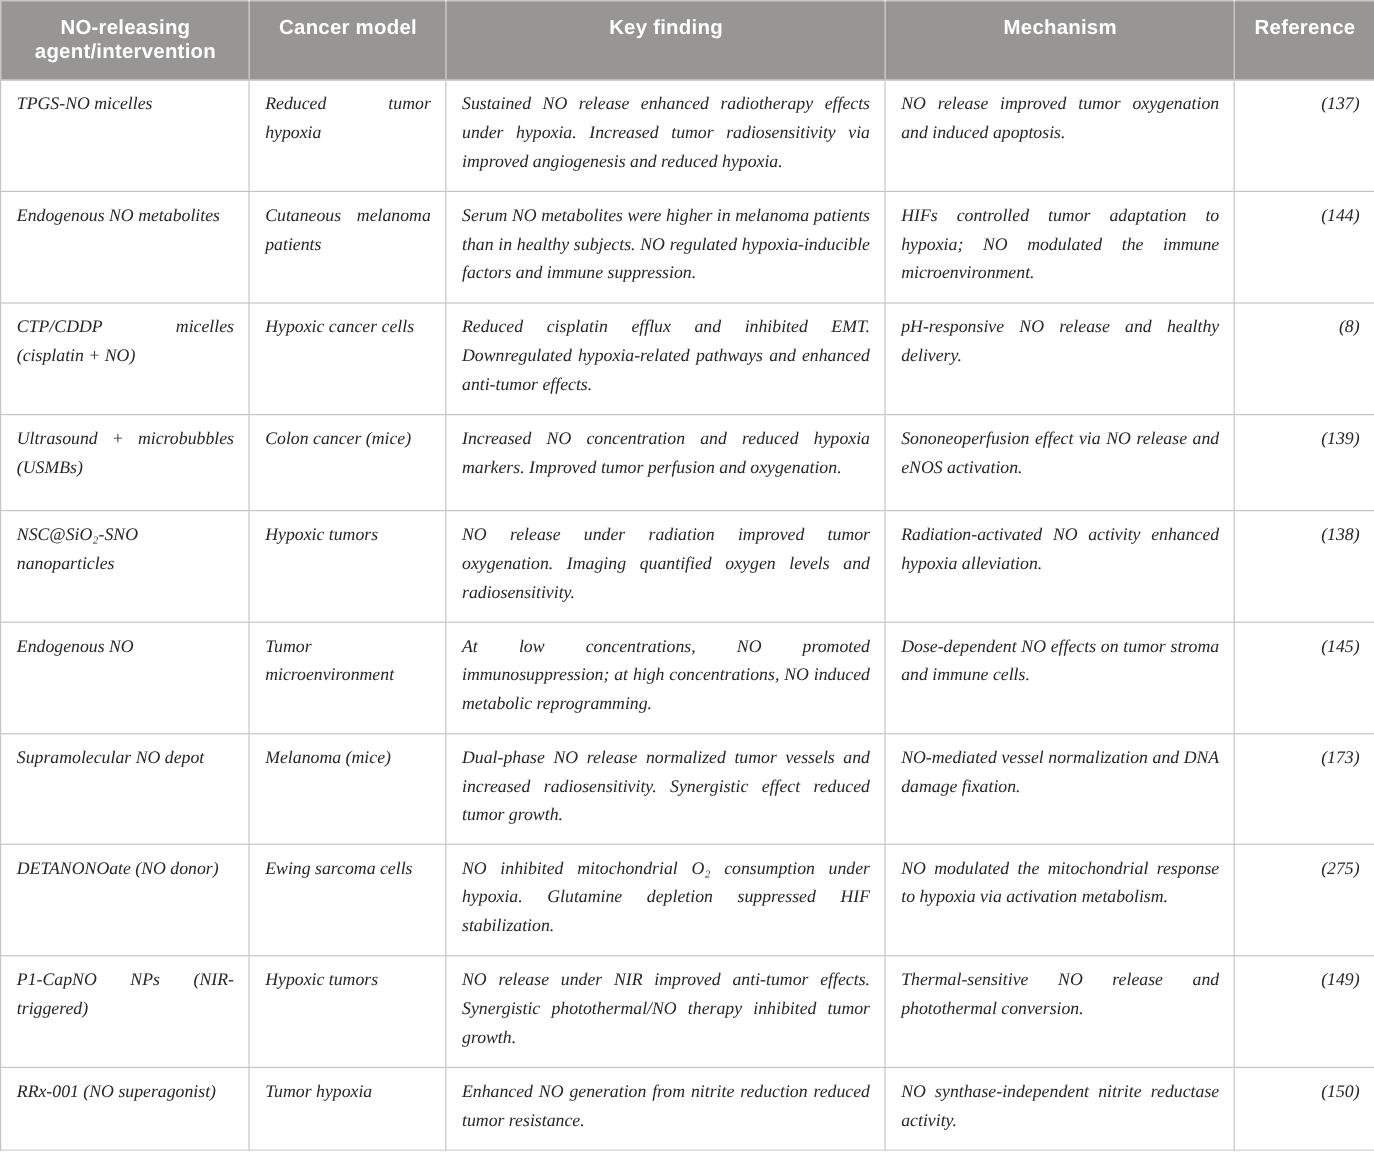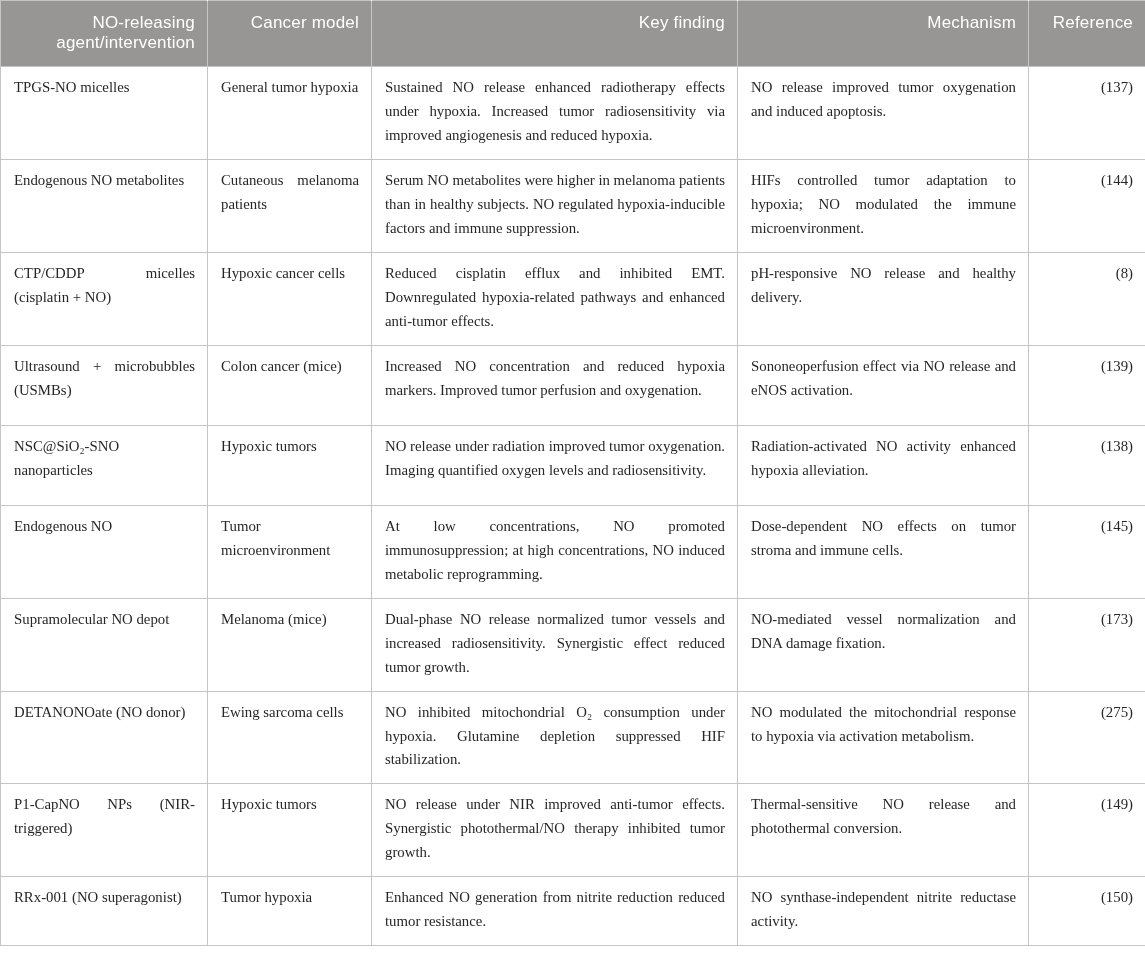--- a/index.html
+++ b/index.html
@@ -17,23 +17,23 @@
     width:1145px;
     border-collapse:collapse;
     table-layout:fixed;
     border:1px solid var(--border);
   }
   thead th{
     background:var(--header-bg);
     color:var(--header-text);
     font-family:"Liberation Sans","DejaVu Sans",sans-serif;
     font-size:17px;
-    font-weight:400;
+    font-weight:700;
     letter-spacing:0.2px;
-    text-align:right;
+    text-align:center;
     vertical-align:top;
     padding:12px 12px 13px 13px;
     height:65px;
     border:none;
   }
   thead th + th{
     border-left:1px solid rgba(255,255,255,0.45);
   }
   tbody td{
     font-family:"Liberation Serif","DejaVu Serif",serif;
@@ -42,21 +42,21 @@
     color:var(--text);
     vertical-align:top;
     text-align:justify;
     padding:9px 12px 11px 13px;
     border:1px solid var(--border);
     overflow-wrap:break-word;
   }
   tbody td.c-reference{
     text-align:right;
   }
-  tbody tr{height:60px;}
+  tbody tr{height:60px;font-style:italic;}
   tbody tr.tall{height:80px;}
   tbody tr.taller{height:88px;}
 </style>
 </head>
 <body>
 
 <div class="page">
   <table class="tbl">
     <colgroup>
       <col style="width:207px">
@@ -70,21 +70,21 @@
         <th>NO-releasing agent/intervention</th>
         <th>Cancer model</th>
         <th>Key finding</th>
         <th>Mechanism</th>
         <th>Reference</th>
       </tr>
     </thead>
     <tbody id="tbody">
   <tr class="taller">
     <td class="c-agent">TPGS-NO micelles</td>
-    <td class="c-model">General tumor hypoxia</td>
+    <td class="c-model">Reduced tumor hypoxia</td>
     <td class="c-finding">Sustained NO release enhanced radiotherapy effects under hypoxia. Increased tumor radiosensitivity via improved angiogenesis and reduced hypoxia.</td>
     <td class="c-mechanism">NO release improved tumor oxygenation and induced apoptosis.</td>
     <td class="c-reference">(137)</td>
   </tr>
 
   <tr class="tall">
     <td class="c-agent">Endogenous NO metabolites</td>
     <td class="c-model">Cutaneous melanoma patients</td>
     <td class="c-finding">Serum NO metabolites were higher in melanoma patients than in healthy subjects. NO regulated hypoxia-inducible factors and immune suppression.</td>
     <td class="c-mechanism">HIFs controlled tumor adaptation to hypoxia; NO modulated the immune microenvironment.</td>

